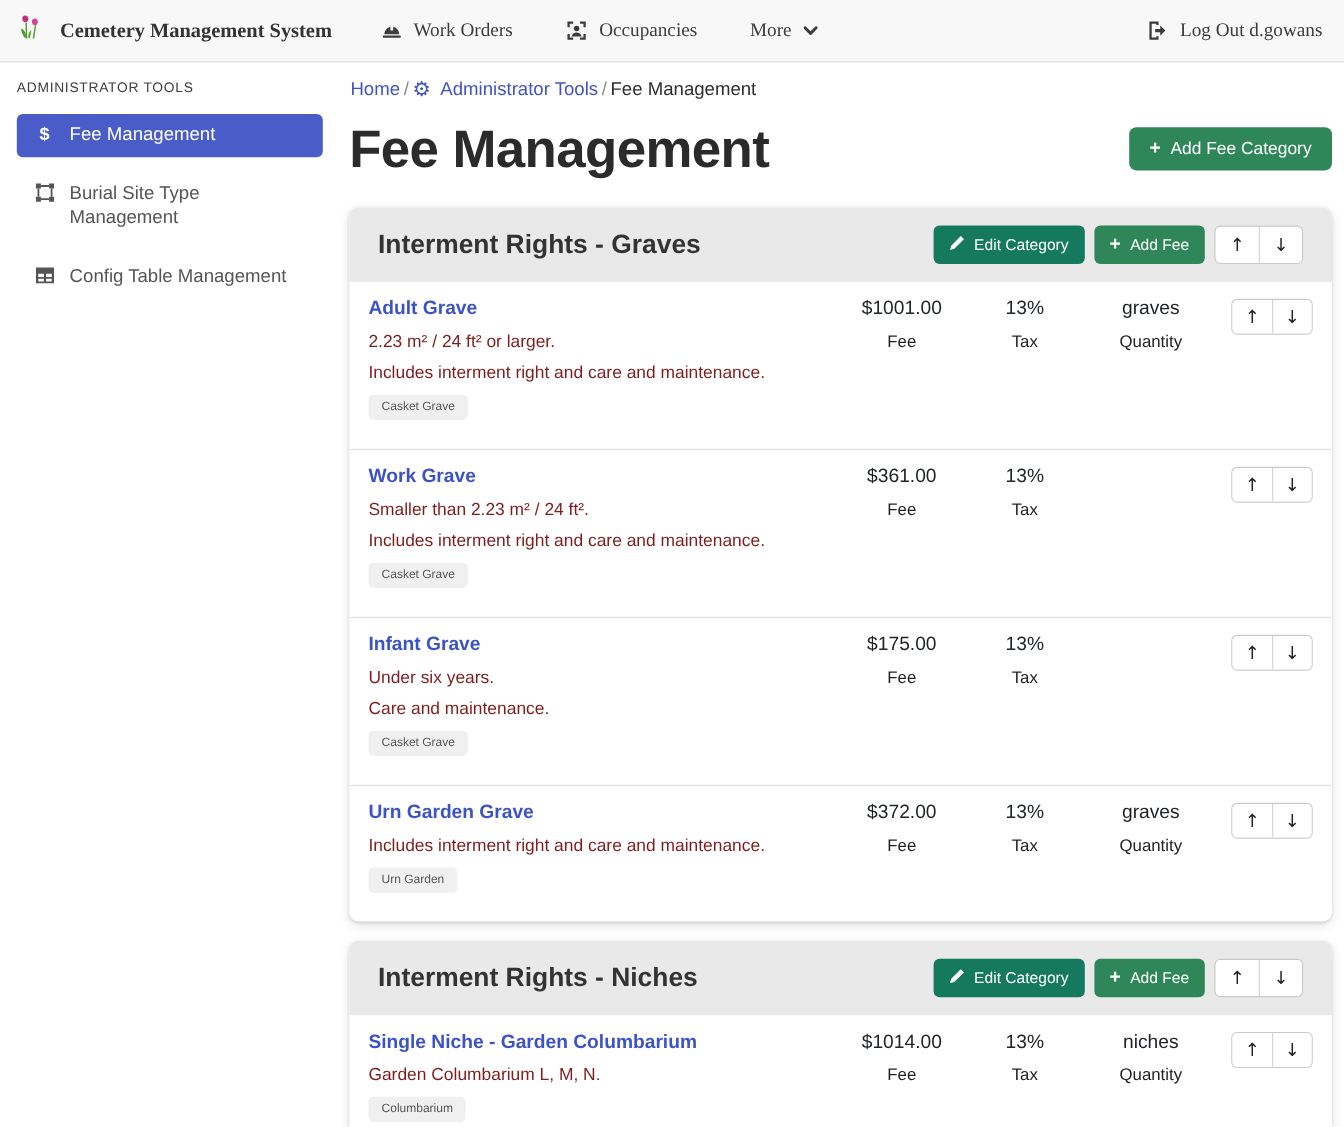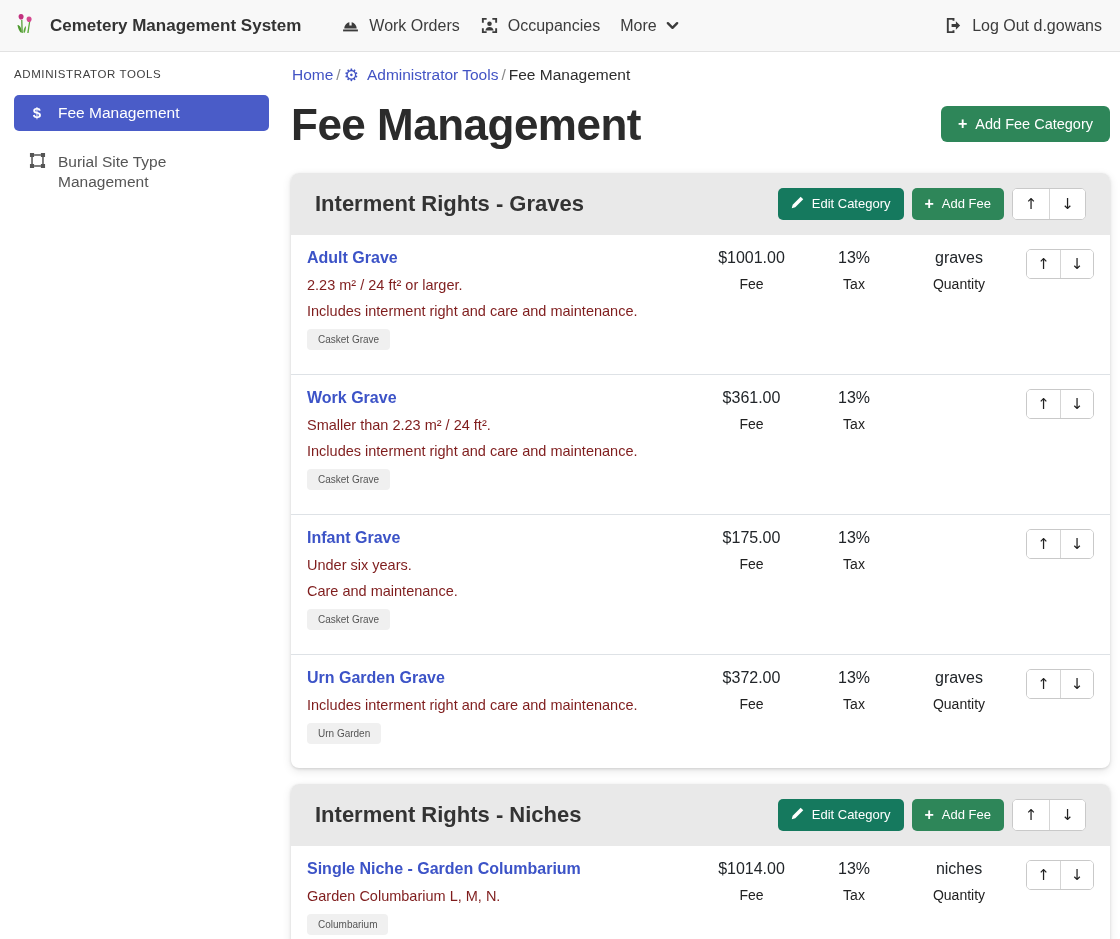--- a/index.html
+++ b/index.html
@@ -11,24 +11,25 @@
   }
   a { text-decoration: none; cursor: pointer; }
 
   
   .navbar {
     height: 52px;
     background: #f8f8f8;
     border-bottom: 1px solid #e2e2e2;
     display: flex;
     padding: 0 18px 0 14px;
+    font-family: Liberation Serif, serif;
   }
   .brand { display: flex; align-items: center; gap: 10px; }
   .brand-title { font-size: 17px; font-weight: bold; color: #333; }
-  .nav-links { display: flex; align-items: center; gap: 20px; margin-left: 40px; }
+  .nav-links { display: flex; align-items: center; gap: 44px; margin-left: 40px; }
   .nav-link {
     display: flex; align-items: center; gap: 9px;
     font-size: 16px; color: #3c3c3c; cursor: pointer;
   }
   .nav-link svg { display: block; }
   .logout { margin-left: auto; }
 
   
   .layout { display: flex; width: 100%; height: 887px; }
 
@@ -202,20 +203,28 @@
     <div class="side-item">
       <span class="si-icon">
         <svg width="17" height="17" viewBox="0 0 18 18">
           <path d="M1 1 h4.4 v4.4 H1 z M12.6 1 H17 v4.4 h-4.4 z M1 12.6 h4.4 V17 H1 z M12.6 12.6 H17 V17 h-4.4 z"></path>
           <path d="M5.4 2.4 h7.2 v1.6 H5.4 z M5.4 14 h7.2 v1.6 H5.4 z M2.4 5.4 h1.6 v7.2 H2.4 z M14 5.4 h1.6 v7.2 H14 z"></path>
         </svg>
       </span>
       <span>Burial Site Type Management</span>
     </div>
 
+    <div class="side-item">
+      <span class="si-icon">
+        <svg width="17" height="15" viewBox="0 0 18 16">
+          <path d="M1 1 h16 v14 H1 z M3 6.5 h5 v3 H3 z M3 11 h5 v2.5 H3 z M10 6.5 h5 v3 h-5 z M10 11 h5 v2.5 h-5 z" fill-rule="evenodd"></path>
+        </svg>
+      </span>
+      <span>Config Table Management</span>
+    </div>
 
   </div>
 
   <div class="main">
 
     <div class="breadcrumb">
       <a class="bc-link">Home</a>
       <span class="bc-sep">/</span>
       <a class="bc-link">
         <span class="gear-glyph">⚙</span>

